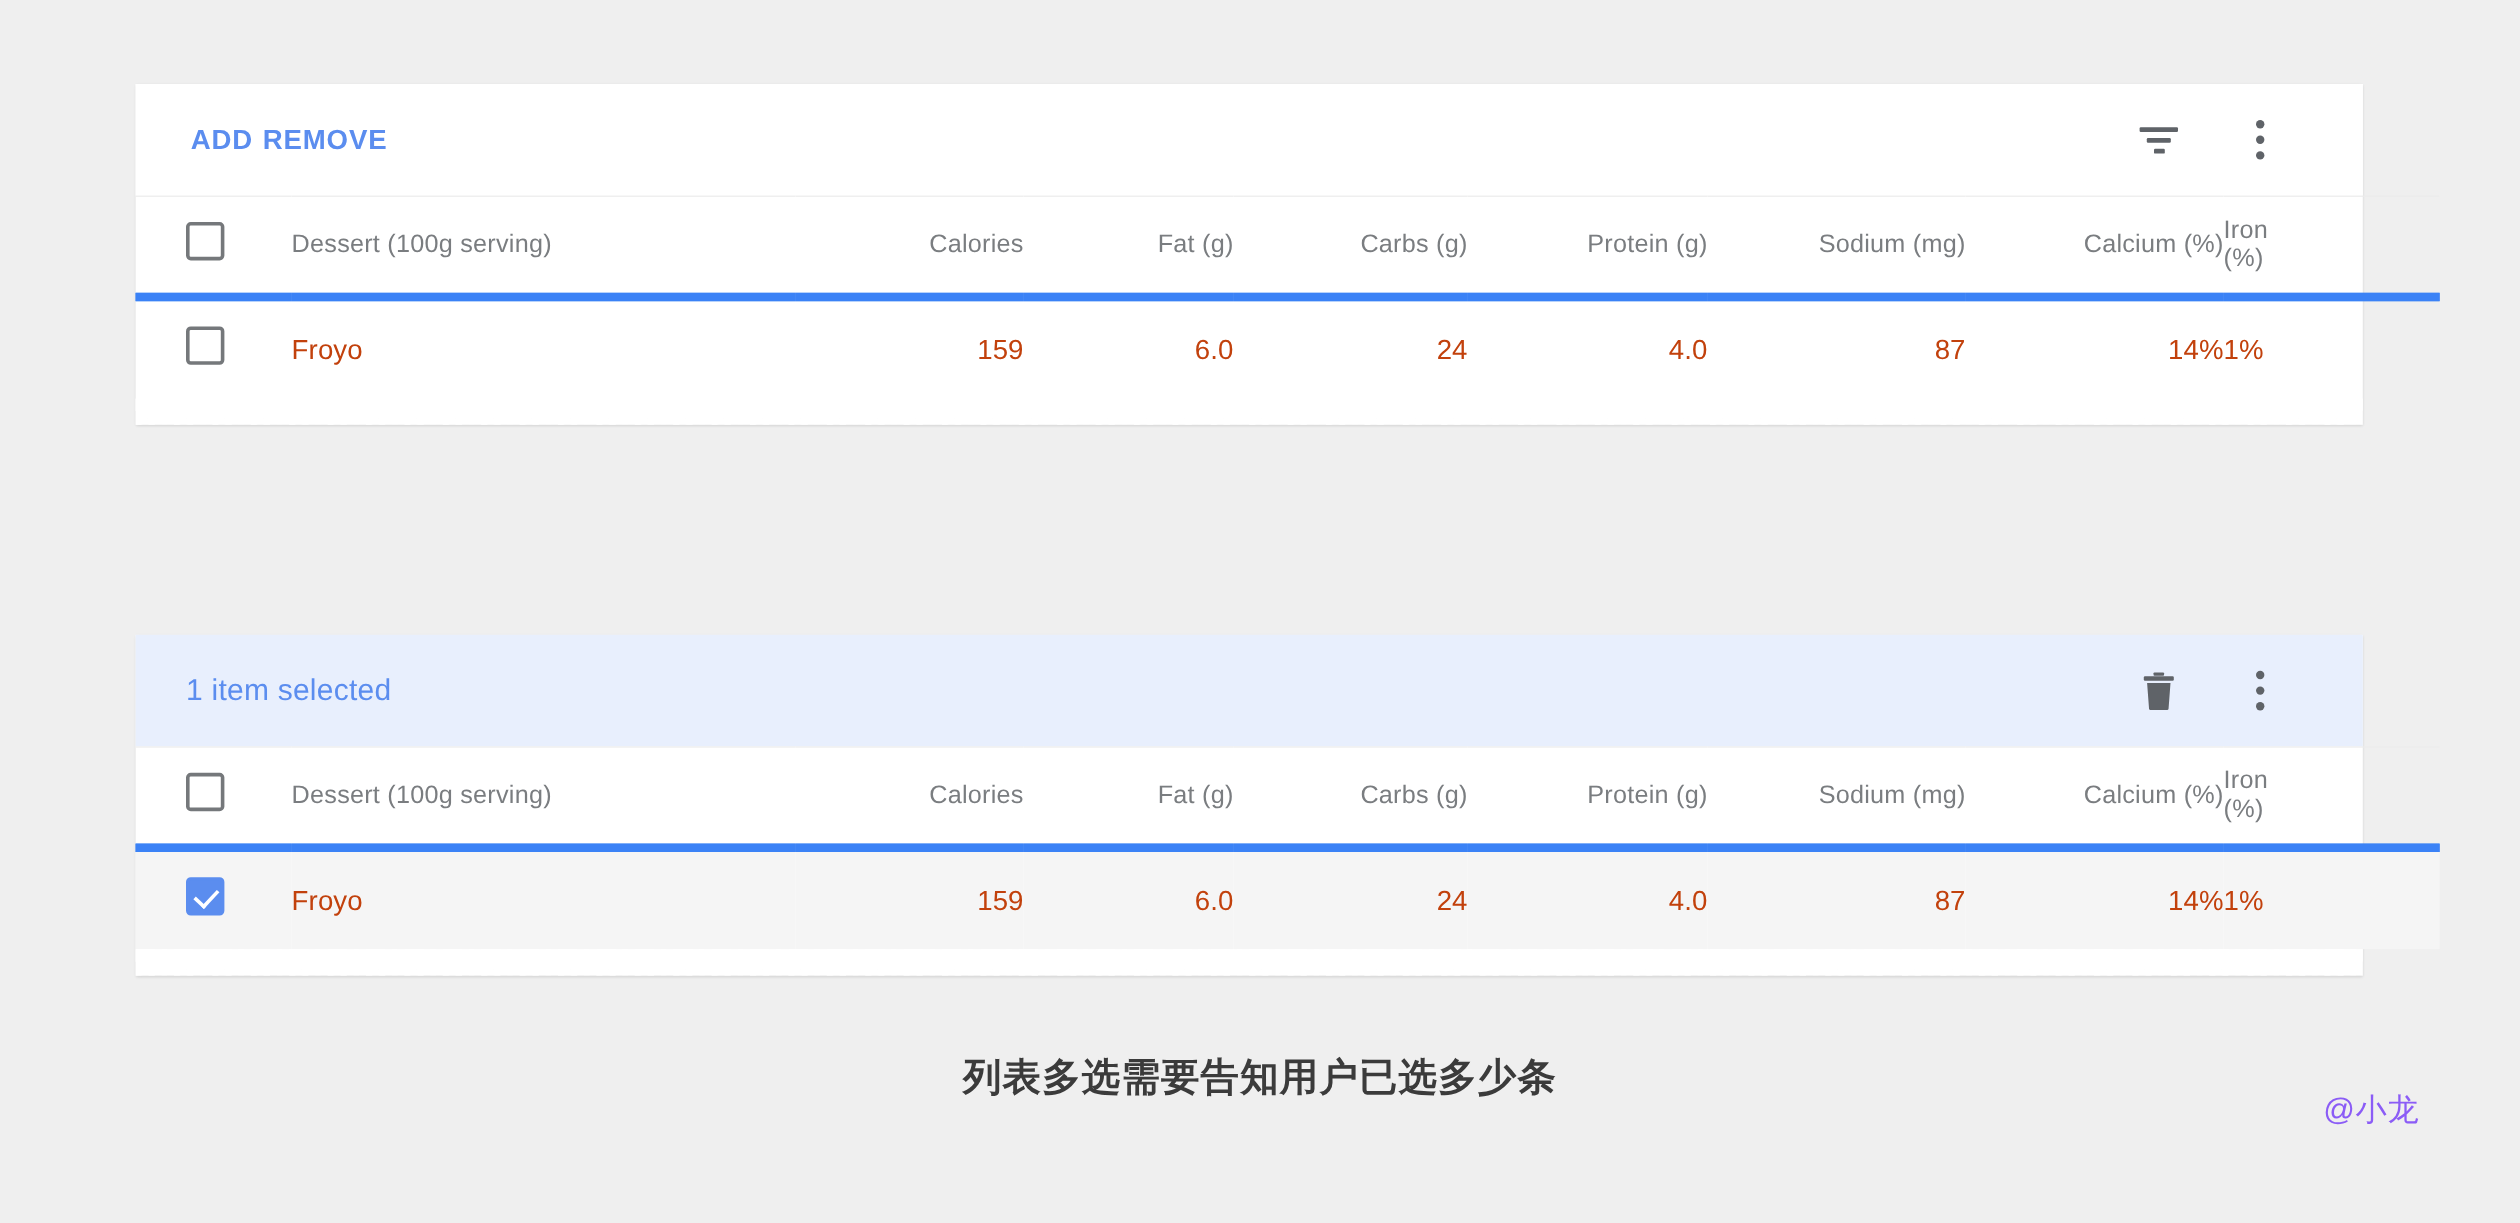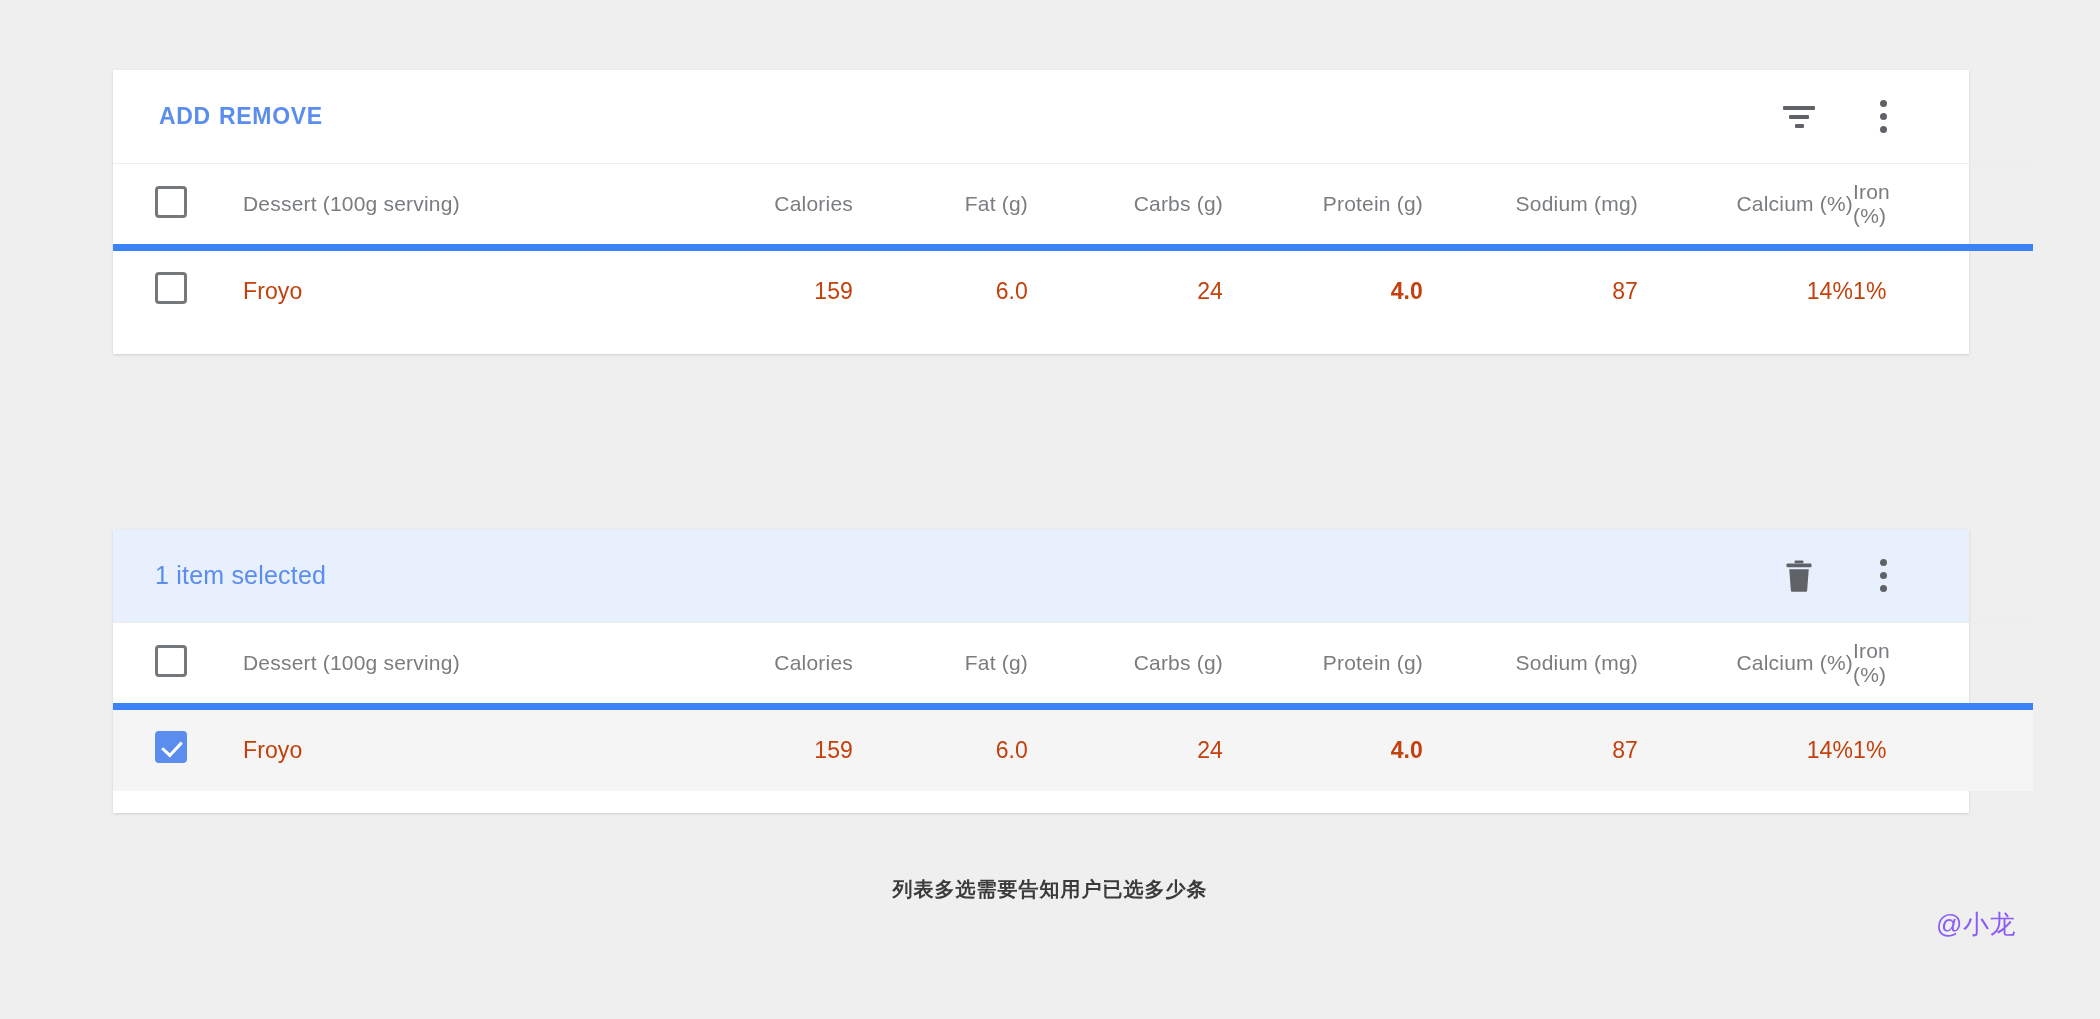--- a/index.html
+++ b/index.html
@@ -144,21 +144,21 @@
     color: #c2410c;
     letter-spacing: 0.1px;
   }
 
   .col-check { width: 130px; text-align: left; padding-left: 42px !important; }
   .col-name  { width: 420px; text-align: left; }
   .num       { text-align: right; }
   .col-cal   { width: 190px; }
   .col-fat   { width: 175px; }
   .col-carb  { width: 195px; }
-  .col-prot  { width: 200px; font-weight: bold; }
+  .col-prot  { width: 200px; }
   .col-sod   { width: 215px; }
   .col-calc  { width: 215px; }
   .col-iron  { width: 180px; padding-right: 150px !important; }
 
   .row-selected { background: #f5f5f5; }
 
   
   .cb {
     width: 32px;
     height: 32px;
@@ -195,21 +195,21 @@
       linear-gradient(45deg,  transparent 50%, #ffffff 50.5%) 16px 0 / 32px 22px repeat-x;
   }
 
   
   .caption {
     position: absolute;
     top: 876px;
     left: 0;
     width: 2100px;
     text-align: center;
-    font-size: 20px;
+    font-size: 32px;
     font-weight: bold;
     color: #3b3b3b;
     letter-spacing: 1px;
   }
   .watermark {
     position: absolute;
     top: 907px;
     right: 84px;
     font-size: 26px;
     color: #8b5cf6;

